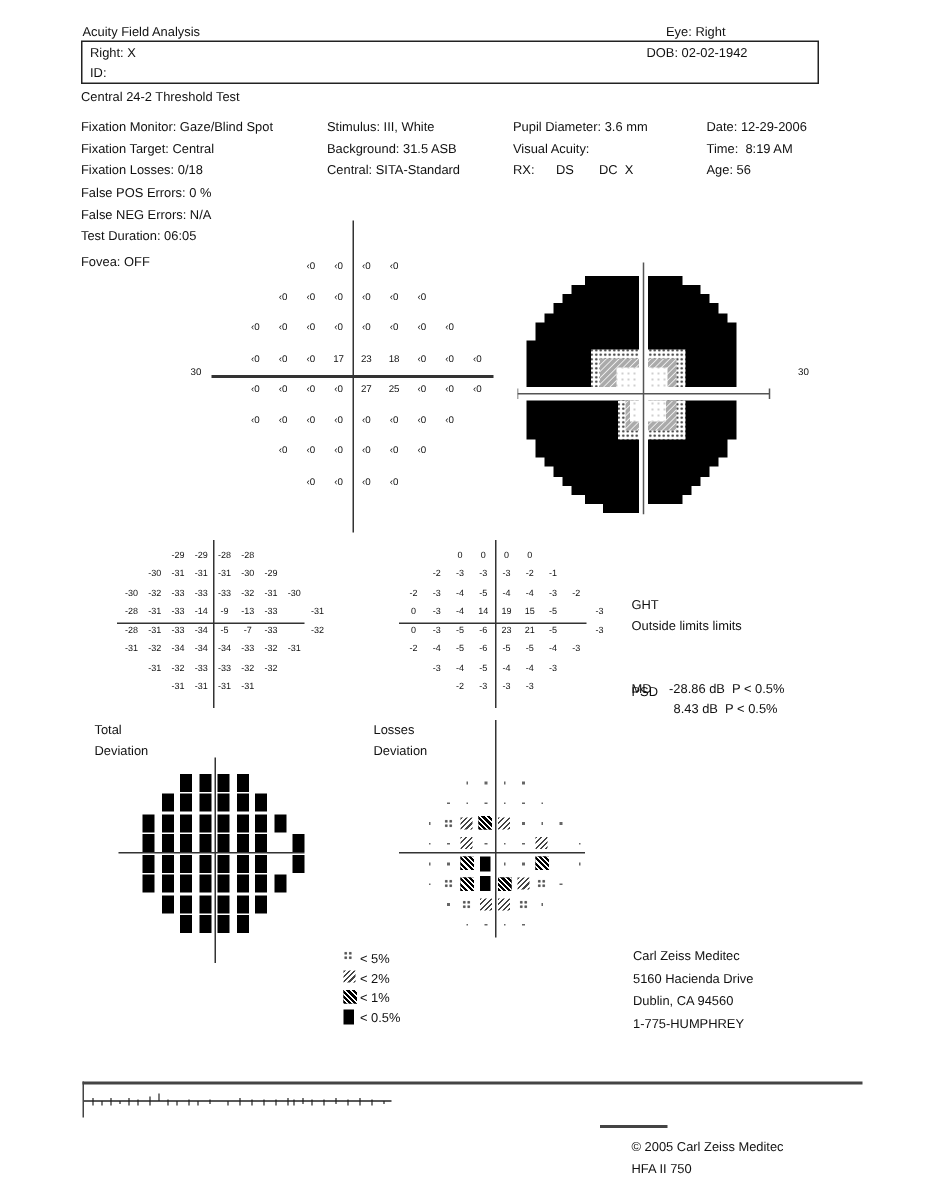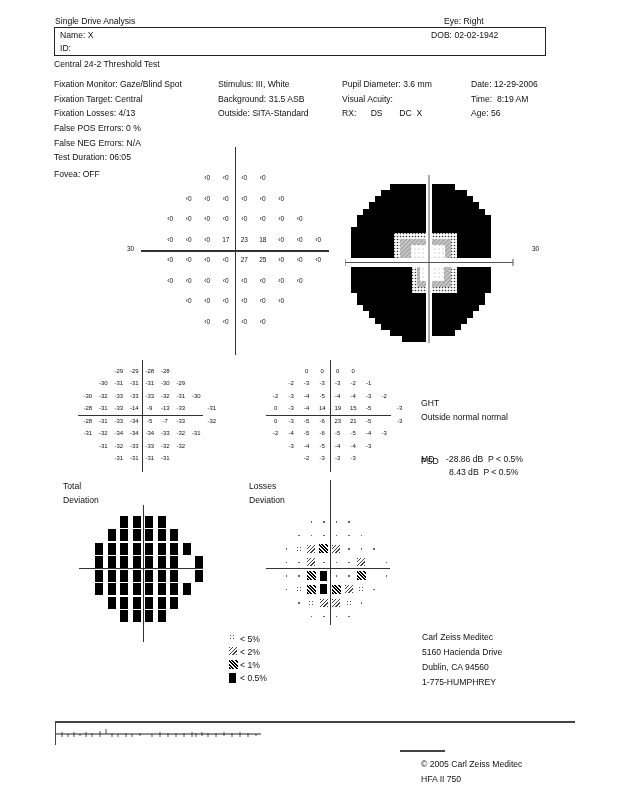--- a/index.html
+++ b/index.html
@@ -21,43 +21,43 @@
      background:repeating-linear-gradient(45deg,#000 0 1.5px,#fff 1.5px 2.5px),#000}
   .sym.p05::after{content:"";width:7px;height:10px;display:block;background:#000}
   .blk{position:absolute;width:8px;height:12px;background:#000;margin-left:-4px;margin-top:-6px}
   .gray-map{position:absolute;left:345px;top:175px;width:180px;height:168px}
   .legend-row{display:flex;align-items:center;gap:3px;height:13px;font-size:8.6px}
   .legend-sym{width:8px;height:9px;display:inline-block}
 </style>
 </head>
 <body>
 
-<div class="abs t" style="left:55px;top:16px">Single Drive Analysis</div>
+<div class="abs t" style="left:55px;top:16px">Acuity Field Analysis</div>
 <div class="abs t" style="left:444px;top:16px">Eye: Right</div>
 <div class="patient-box">
-  <div class="abs t" style="left:5px;top:2px">Name: X</div>
+  <div class="abs t" style="left:5px;top:2px">Right: X</div>
   <div class="abs t" style="left:5px;top:15px">ID:</div>
   <div class="abs t" style="left:376px;top:2px">DOB: 02-02-1942</div>
 </div>
 <div class="abs t" style="left:54px;top:59px">Central 24-2 Threshold Test</div>
 
 <div class="abs" style="left:54px;top:79px">
   <div class="t" style="height:14.7px">Fixation Monitor: Gaze/Blind Spot</div>
   <div class="t" style="height:14.7px">Fixation Target: Central</div>
-  <div class="t" style="height:14.7px">Fixation Losses: 4/13</div>
+  <div class="t" style="height:14.7px">Fixation Losses: 0/18</div>
   <div class="t" style="height:14.7px">False POS Errors:   0 %</div>
   <div class="t" style="height:14.7px">False NEG Errors: N/A</div>
   <div class="t" style="height:14.7px">Test Duration: 06:05</div>
 </div>
 <div class="abs t" style="left:54px;top:169px">Fovea: OFF</div>
 
 <div class="abs" style="left:218px;top:79px">
   <div class="t" style="height:14.7px">Stimulus: III, White</div>
   <div class="t" style="height:14.7px">Background: 31.5 ASB</div>
-  <div class="t" style="height:14.7px">Outside: SITA-Standard</div>
+  <div class="t" style="height:14.7px">Central: SITA-Standard</div>
 </div>
 <div class="abs" style="left:342px;top:79px">
   <div class="t" style="height:14.7px">Pupil Diameter: 3.6 mm</div>
   <div class="t" style="height:14.7px">Visual Acuity:</div>
   <div class="t" style="height:14.7px;white-space:pre">RX:      DS       DC  X</div>
 </div>
 <div class="abs" style="left:471px;top:79px">
   <div class="t" style="height:14.7px">Date: 12-29-2006</div>
   <div class="t" style="height:14.7px;white-space:pre">Time:  8:19 AM</div>
   <div class="t" style="height:14.7px">Age: 56</div>
@@ -274,21 +274,21 @@
     <div class="dev-cell" style="left: 337.75px; top: 441.75px;">-4</div>
     <div class="dev-cell" style="left: 353.25px; top: 441.75px;">-4</div>
     <div class="dev-cell" style="left: 368.75px; top: 441.75px;">-3</div>
     <div class="dev-cell" style="left: 306.75px; top: 454.25px;">-2</div>
     <div class="dev-cell" style="left: 322.25px; top: 454.25px;">-3</div>
     <div class="dev-cell" style="left: 337.75px; top: 454.25px;">-3</div>
     <div class="dev-cell" style="left: 353.25px; top: 454.25px;">-3</div>
   </div>
 
 <div class="abs t" style="left:421px;top:398px">GHT</div>
-<div class="abs t" style="left:421px;top:412px">Outside normal normal</div>
+<div class="abs t" style="left:421px;top:412px">Outside limits limits</div>
 <div class="abs t" style="left:421px;top:454px">MD</div>
 <div class="abs t" style="left:446px;top:454px;white-space:pre">-28.86 dB  P &lt; 0.5%</div>
 <div class="abs t" style="left:421px;top:456px">PSD</div>
 <div class="abs t" style="left:449px;top:467px;white-space:pre">8.43 dB  P &lt; 0.5%</div>
 
 <div class="abs t" style="left:63px;top:481px">Total</div>
 <div class="abs t" style="left:63px;top:495px">Deviation</div>
 <div class="abs t" style="left:249px;top:481px">Losses</div>
 <div class="abs t" style="left:249px;top:495px">Deviation</div>
 

